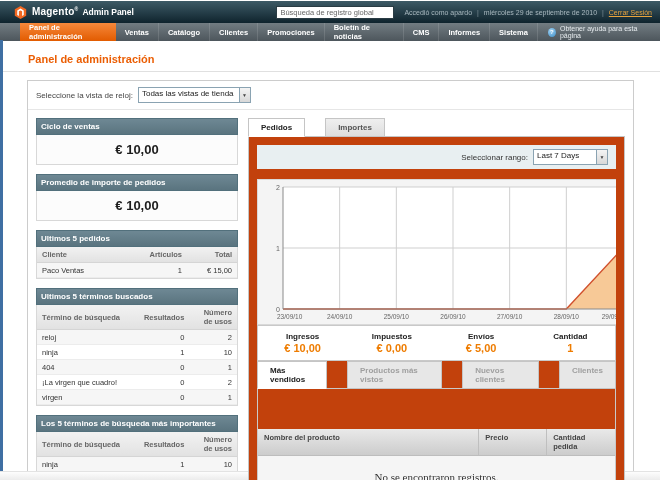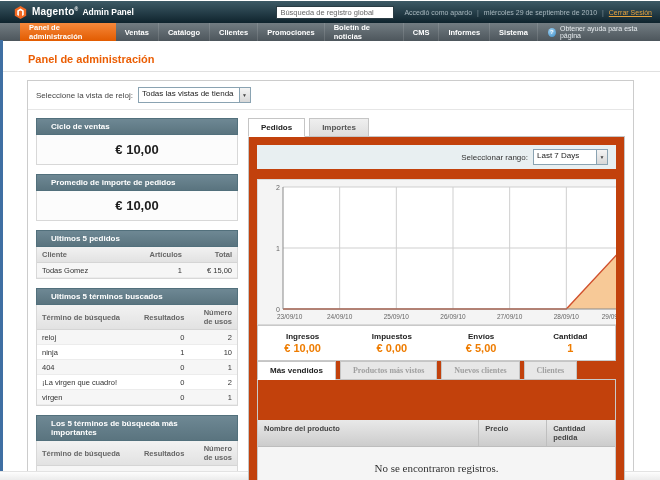--- a/index.html
+++ b/index.html
@@ -39,36 +39,36 @@
   .select { display:inline-flex; align-items:stretch; border:1px solid #8aa3b2; background:#fff; font-size:8px; color:#222; cursor:pointer; height:16px; }
   .select .sel-text { padding:1px 5px 0 3px; white-space:nowrap; }
   .select .sel-arrow { width:11px; background:linear-gradient(#f4f4f4,#d8d8d8); border-left:1px solid #8aa3b2; display:flex; align-items:center; justify-content:center; font-size:5px; color:#444; }
 
   .columns { display:flex; gap:10px; padding:8px; }
   .left-col { width:202px; flex:0 0 auto; }
   .right-col { flex:1; min-width:0; }
 
   
   .panel { margin-bottom:9px; }
-  .panel-head { background:linear-gradient(#6e8894,#5a747f); border:1px solid #52707c; color:#fff; font-size:8px; font-weight:bold; padding:3px 14px; }
+  .panel-head { background:linear-gradient(#6e8894,#5a747f); border:1px solid #52707c; color:#fff; font-size:8px; font-weight:bold; padding:3px 4px; }
   .panel-body { border:1px solid #d8d8d8; border-top:none; background:#fcfcfc; }
   .big-value { text-align:center; font-size:13px; font-weight:bold; color:#1d1d1d; padding:7px 0; }
 
   table.side { width:100%; border-collapse:collapse; font-size:7.5px; color:#333; }
   table.side th { background:linear-gradient(#f2f2f2,#e2e2e2); color:#666; font-weight:bold; text-align:left; padding:3px 5px; border-bottom:1px solid #d5d5d5; }
   table.side td { padding:2.5px 5px; border-bottom:1px solid #ececec; background:#fff; }
   table.side tr:nth-child(even) td { background:#f6f6f6; }
   table.side .num { text-align:right; }
   table.side th.num { text-align:right; }
 
   
-  .tabs { display:flex; gap:4px; position:relative; z-index:2; }
+  .tabs { display:flex; gap:20px; position:relative; z-index:2; }
   .tab { font-size:8px; font-weight:bold; padding:4px 12px; border:1px solid #c5c5c5; background:linear-gradient(#efefef,#dedede); color:#555; cursor:pointer; margin-bottom:-1px; }
   .tab.active { background:#fff; border-bottom-color:#fff; color:#222; }
-  .tab.disabled { color:#9f9f9f; background:#e7e7e7; cursor:default;font-family:Liberation Serif, serif; }
+  .tab.disabled { color:#9f9f9f; background:#e7e7e7; cursor:default; }
   .tab-box { border:1px solid #c5c5c5; background:#c2410c; padding:8px; position:relative; z-index:1; }
 
   .range-bar { background:#e8eff1; padding:4px 8px; display:flex; justify-content:flex-end; align-items:center; gap:5px; font-size:8px; color:#333; }
 
   .chart-wrap { margin:10px auto 0; display:flex; justify-content:center; }
 
   .stats { border:1px solid #c9c9c9; display:flex; padding:6px 0; background:#fff; }
   .stat { flex:1; text-align:center; }
   .stat-label { font-size:8px; font-weight:bold; color:#222; }
   .stat-value { font-size:11px; font-weight:bold; color:#ee7c01; margin-top:1px; }
@@ -156,21 +156,21 @@
         <div class="panel-head">Ultimos 5 pedidos</div>
         <div class="panel-body">
           <table class="side">
             <tbody>
                 <tr>
               <th style="width:50%">Cliente</th>
               <th class="num" style="width:25%">Artículos</th>
               <th class="num" style="width:25%">Total</th>
             </tr>
             <tr>
-              <td>Todas Gomez</td>
+              <td>Paco Ventas</td>
               <td class="num">1</td>
               <td class="num">€ 15,00</td>
             </tr>
           </tbody>
             </table>
         </div>
       </div>
 
       <div class="panel">
         <div class="panel-head">Ultimos 5 términos buscados</div>

